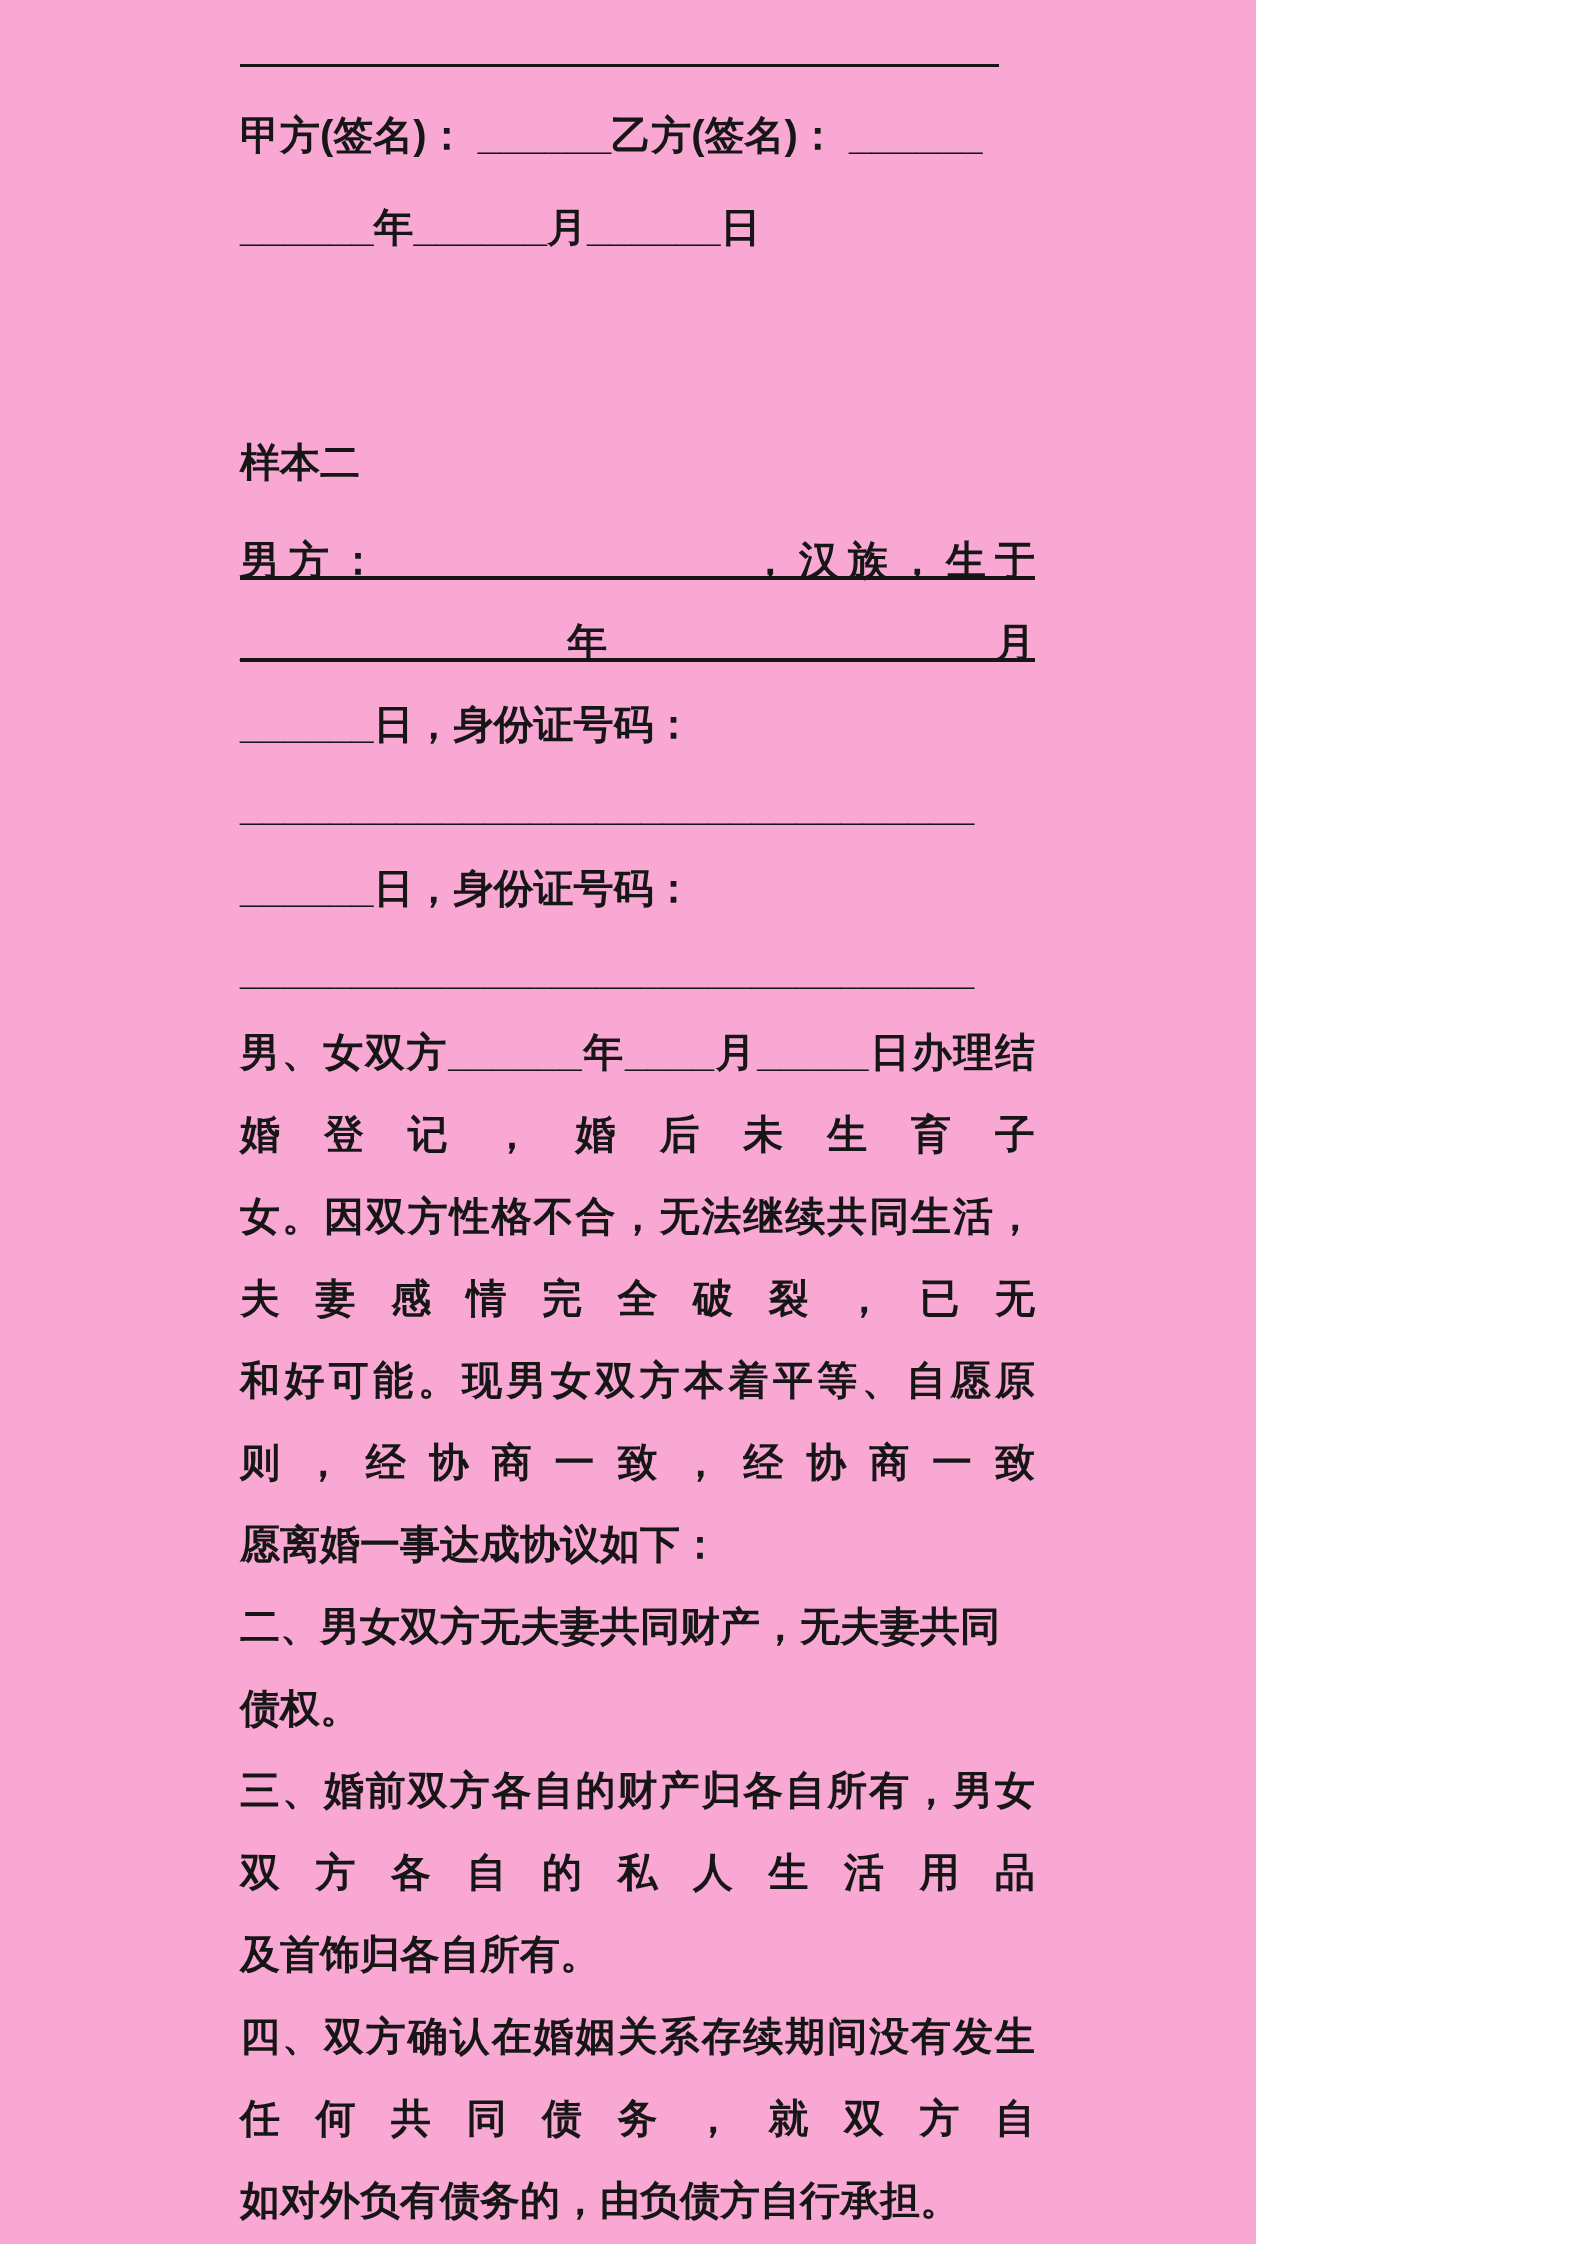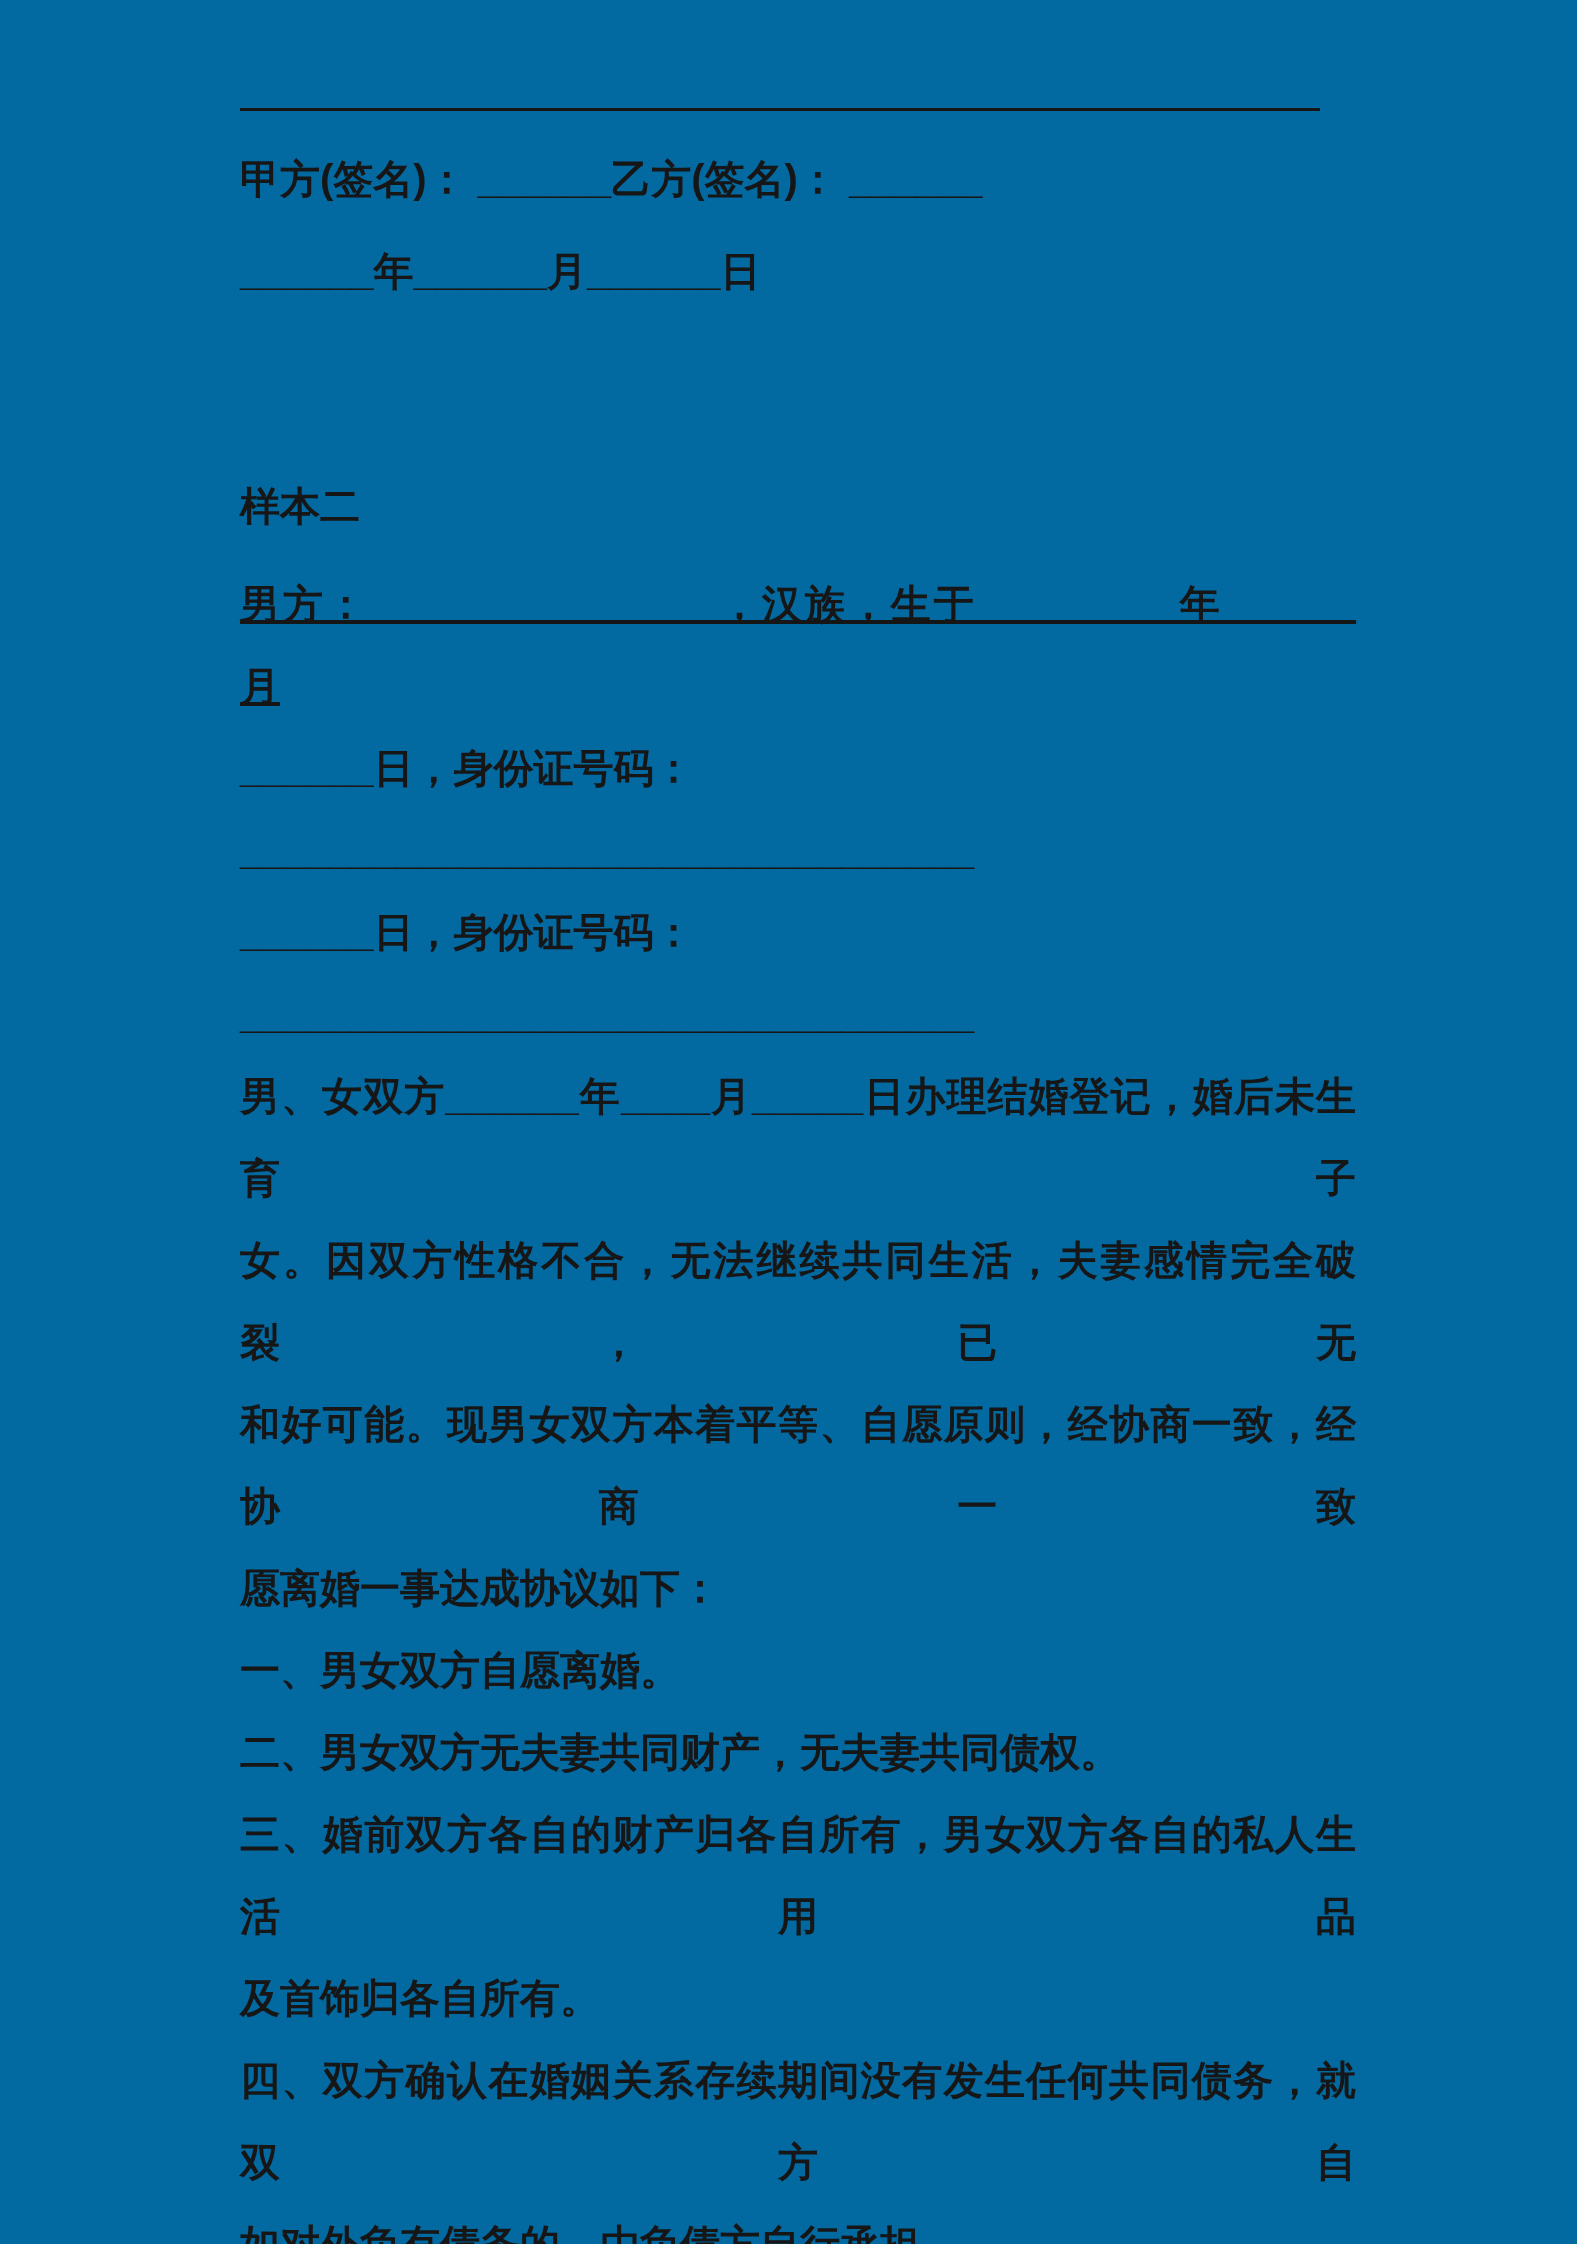--- a/index.html
+++ b/index.html
@@ -4,25 +4,25 @@
 <style>
   * { margin: 0; padding: 0; box-sizing: border-box; }
   html, body { background: #ffffff; }
   body {
     width: 1586px;
     height: 2244px;
     font-family: "Liberation Sans", "DejaVu Sans", sans-serif;
   }
   .page {
     position: relative;
-    width: 1577px;
+    width: 1256px;
     height: 2244px;
-    background: #0369a1;
+    background: #f9a8d4;
     overflow: hidden;
-    padding: 108px 221px 0 240px;
+    padding: 64px 221px 0 240px;
   }
   .rule {
     border-top: 3px solid #161616;
     margin-right: 36px;
     height: 0;
   }
   .doc-line {
     font-size: 40px;
     font-weight: 700;
     color: #161616;
@@ -55,20 +55,19 @@
 
   <div class="doc-line">样本二</div>
 
   <div class="doc-line j p-first">男方： _______________，汉族，生于_________年______月</div>
   <div class="doc-line">______日，身份证号码： _________________________________</div>
   <div class="doc-line">______日，身份证号码： _________________________________</div>
   <div class="doc-line j">男、女双方______年____月_____日办理结婚登记，婚后未生育子</div>
   <div class="doc-line j">女。因双方性格不合，无法继续共同生活，夫妻感情完全破裂，已无</div>
   <div class="doc-line j">和好可能。现男女双方本着平等、自愿原则，经协商一致，经协商一致</div>
   <div class="doc-line">愿离婚一事达成协议如下：</div>
-  <div class="doc-line">一、男女双方自愿离婚。</div>
   <div class="doc-line">二、男女双方无夫妻共同财产，无夫妻共同债权。</div>
   <div class="doc-line j">三、婚前双方各自的财产归各自所有，男女双方各自的私人生活用品</div>
   <div class="doc-line">及首饰归各自所有。</div>
   <div class="doc-line j">四、双方确认在婚姻关系存续期间没有发生任何共同债务，就双方自</div>
   <div class="doc-line">如对外负有债务的，由负债方自行承担。</div>
 
 </div>
 
 </body></html>

